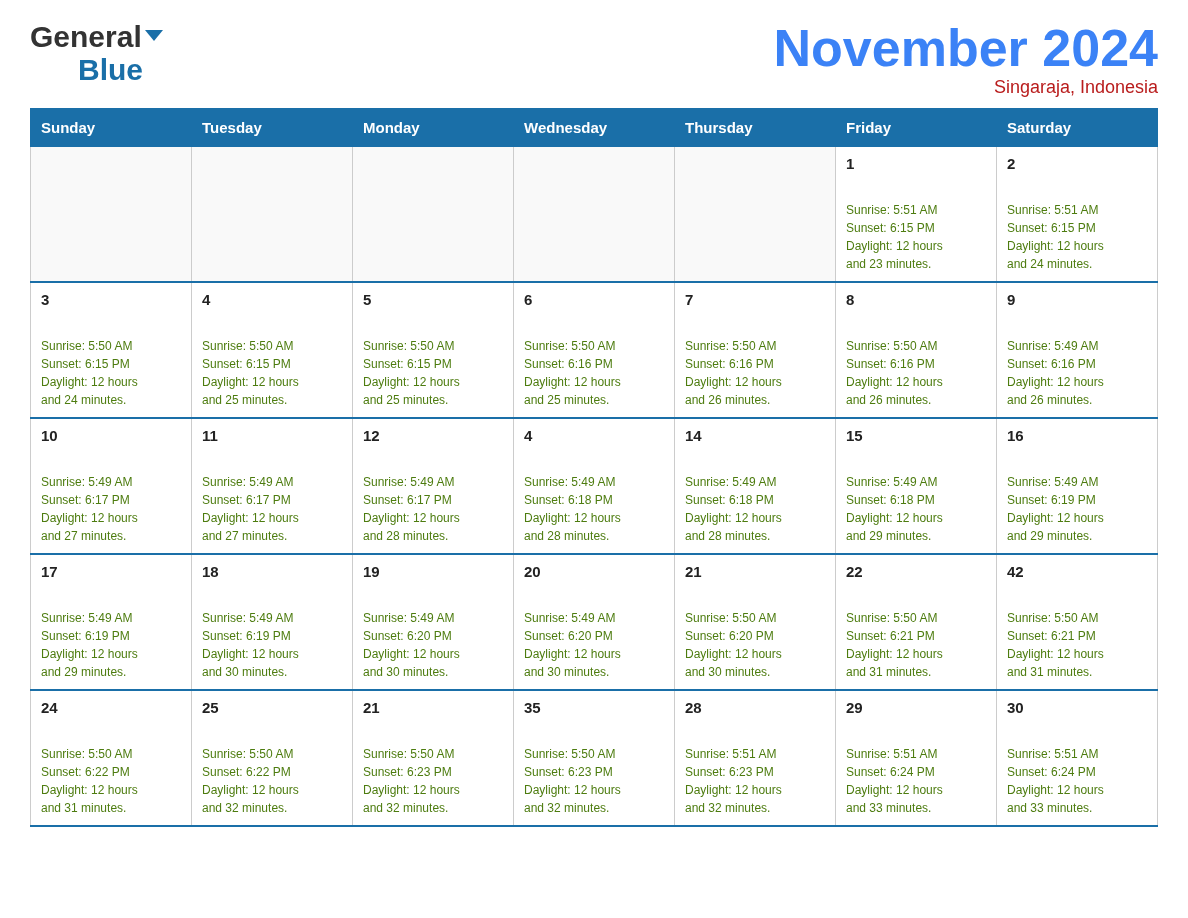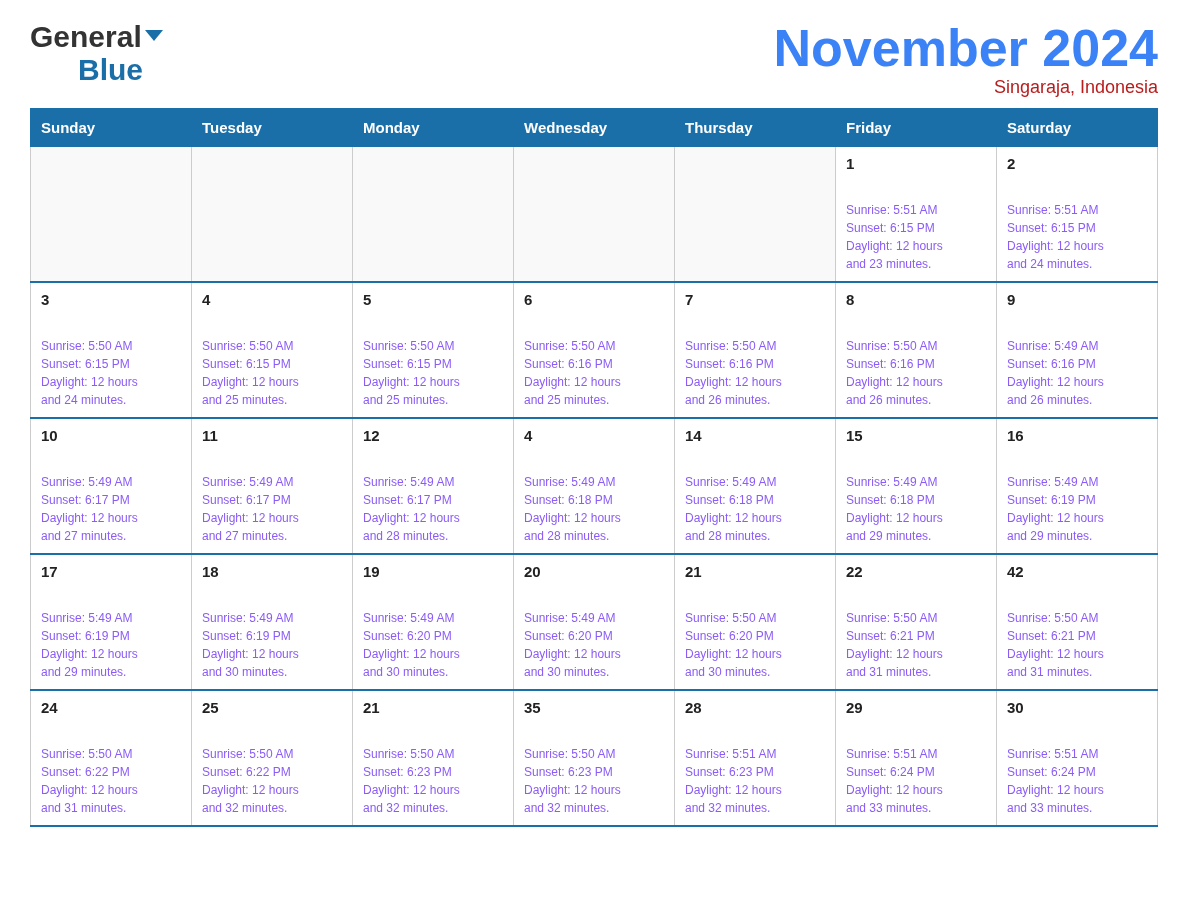--- a/index.html
+++ b/index.html
@@ -57,21 +57,21 @@
     }
     tbody tr td .day-num {
       font-size: 15px;
       font-weight: 600;
       color: #222;
       display: block;
       margin-bottom: 4px;
     }
     tbody tr td .day-info {
       font-size: 12px;
-      color: #8b5cf6;
+      color: #4d7c0f;
       line-height: 1.5;
       margin-top: 29px;
     }
     tbody tr td.empty {
       background: #f9f9f9;
     }
     tbody tr {
       border-bottom: 2px solid #1a6fa8;
     }
     .general-text {

